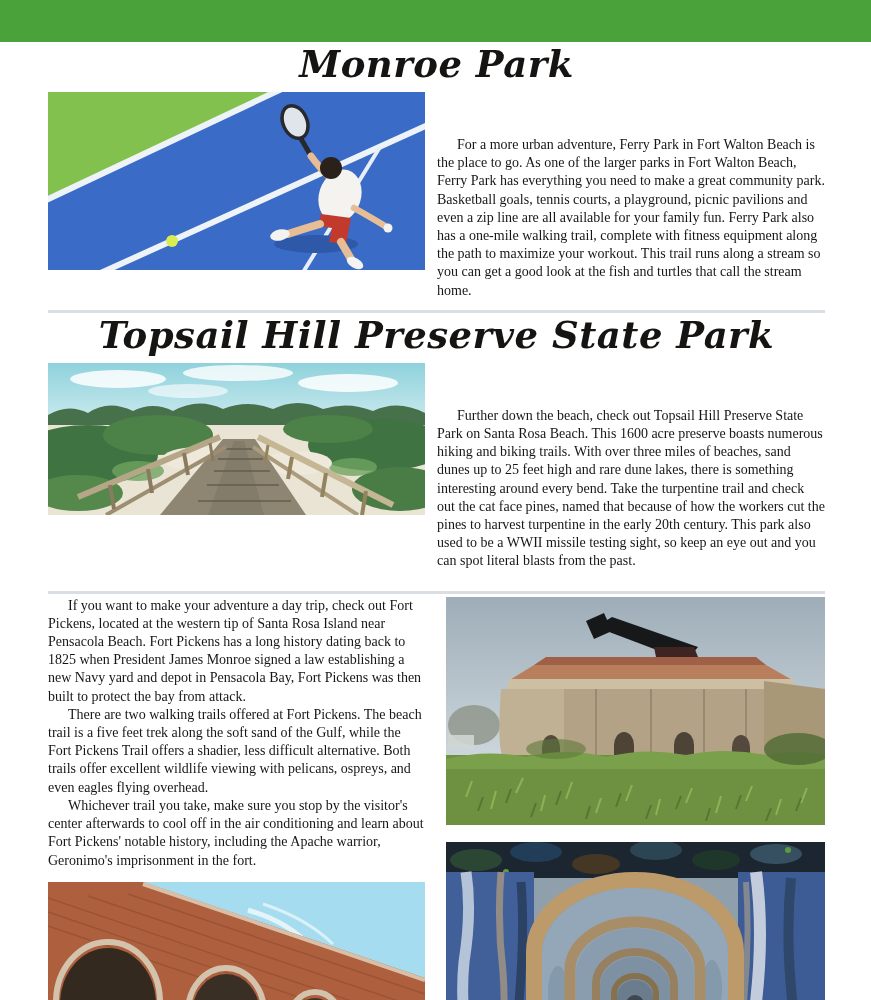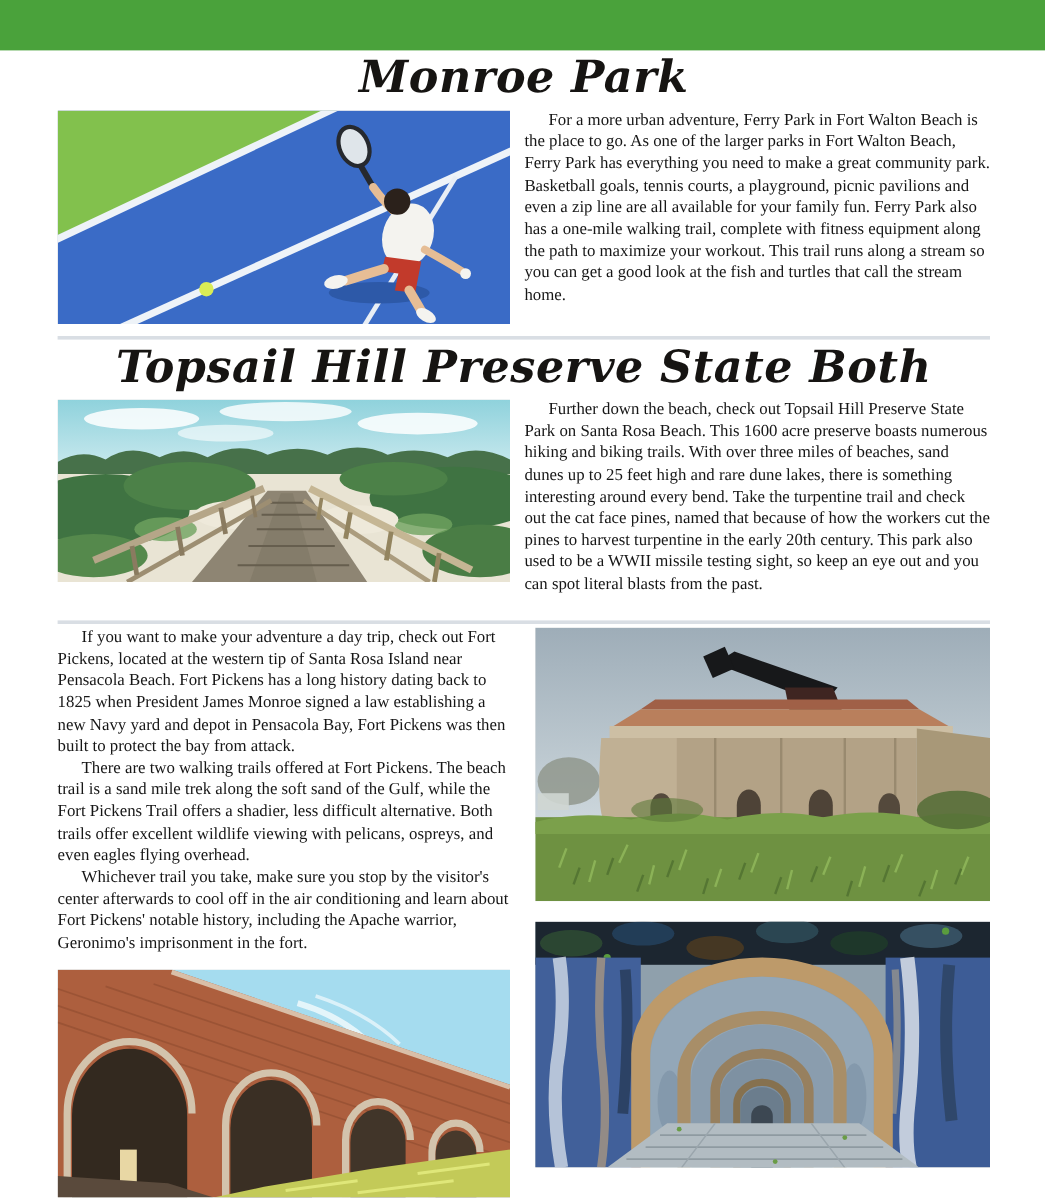--- a/index.html
+++ b/index.html
@@ -19,21 +19,21 @@
   .h2{margin-top:7px;}
   .h3{margin-top:8px;}
   .row{display:flex;gap:12px;align-items:flex-start;margin-top:6px;}
   .row3{display:flex;gap:21px;align-items:flex-start;margin-top:3px;}
   .col-left{width:385px;}
   .col-right{width:379px;}
   .bodytext{
     font-size:14px;line-height:18.2px;color:#161616;
   }
   .bodytext p{margin:0;text-indent:20px;}
-  .row .bodytext{width:388px;}
+  .row .bodytext{width:388px;margin-top:44px;}
   .divider{border:0;border-top:3px solid #d9dee4;margin:0;}
   .div1{margin-top:10px;}
   .div2{margin-top:20px;}
   figure{margin:0;}
   .photo{overflow:hidden;position:relative;background:#e9e9e9;}
   .photo svg{display:block;}
   .ph-tennis{width:377px;height:178px;}
   .ph-boardwalk{width:377px;height:152px;}
   .ph-cannon{width:379px;height:228px;}
   .ph-brick{width:377px;height:190px;margin-top:12px;}
@@ -76,21 +76,21 @@
       </figure>
       <div class="bodytext">
         <p>For a more urban adventure, Ferry Park in Fort Walton Beach is the place to go. As one of the larger parks in Fort Walton Beach, Ferry Park has everything you need to make a great community park. Basketball goals, tennis courts, a playground, picnic pavilions and even a zip line are all available for your family fun. Ferry Park also has a one-mile walking trail, complete with fitness equipment along the path to maximize your workout. This trail runs along a stream so you can get a good look at the fish and turtles that call the stream home.</p>
       </div>
     </div>
   </section>
 
   <hr class="divider div1">
 
   <section>
-    <h2 class="script h2">Topsail Hill Preserve State Both</h2>
+    <h2 class="script h2">Topsail Hill Preserve State Park</h2>
     <div class="row">
       <figure class="photo ph-boardwalk" role="img" aria-label="Wooden boardwalk with railings winding through white sand dunes and green coastal scrub under a blue sky">
         <svg width="377" height="152" viewBox="0 0 377 152" preserveAspectRatio="none">
           <defs>
             <linearGradient id="bw-sky" x1="0" y1="0" x2="0" y2="1">
               <stop offset="0" stop-color="#8fd2dc"></stop>
                 <stop offset="1" stop-color="#d6eef2"></stop>
             </linearGradient>
           </defs>
           <rect width="377" height="70" fill="url(#bw-sky)"></rect>
@@ -134,21 +134,21 @@
   </section>
 
   <hr class="divider div2">
 
   <section>
     <div class="row3">
 
       <div class="col-left">
         <div class="bodytext">
           <p>If you want to make your adventure a day trip, check out Fort Pickens, located at the western tip of Santa Rosa Island near Pensacola Beach. Fort Pickens has a long history dating back to 1825 when President James Monroe signed a law establishing a new Navy yard and depot in Pensacola Bay, Fort Pickens was then built to protect the bay from attack.</p>
-          <p>There are two walking trails offered at Fort Pickens. The beach trail is a sand mile trek along the soft sand of the Gulf, while the Fort Pickens Trail offers a shadier, less difficult alternative. Both trails offer excellent wildlife viewing with pelicans, ospreys, and even eagles flying overhead.</p>
+          <p>There are two walking trails offered at Fort Pickens. The beach trail is a five feet trek along the soft sand of the Gulf, while the Fort Pickens Trail offers a shadier, less difficult alternative. Both trails offer excellent wildlife viewing with pelicans, ospreys, and even eagles flying overhead.</p>
           <p>Whichever trail you take, make sure you stop by the visitor's center afterwards to cool off in the air conditioning and learn about Fort Pickens' notable history, including the Apache warrior, Geronimo's imprisonment in the fort.</p>
         </div>
 
         <figure class="photo ph-brick" role="img" aria-label="Exterior of red brick fort arches receding into the distance with a sunlit lawn and bright blue sky">
           <svg width="377" height="190" viewBox="0 0 377 190" preserveAspectRatio="none">
             <rect width="377" height="190" fill="#a5dcef"></rect>
             <path d="M200,28 Q240,40 262,64" stroke="#ffffff" stroke-width="5" opacity=".7" fill="none"></path>
             <path d="M215,22 Q258,36 285,62" stroke="#ffffff" stroke-width="3" opacity=".6" fill="none"></path>
             <polygon points="0,0 95,0 377,96 377,190 0,190" fill="#ad5f3e"></polygon>
             <line x1="95" y1="2" x2="377" y2="98" stroke="#d9bfa8" stroke-width="4"></line>

